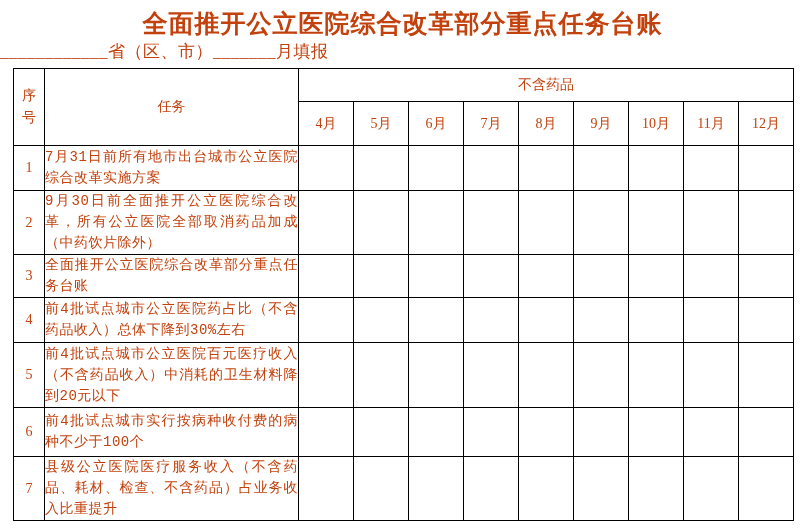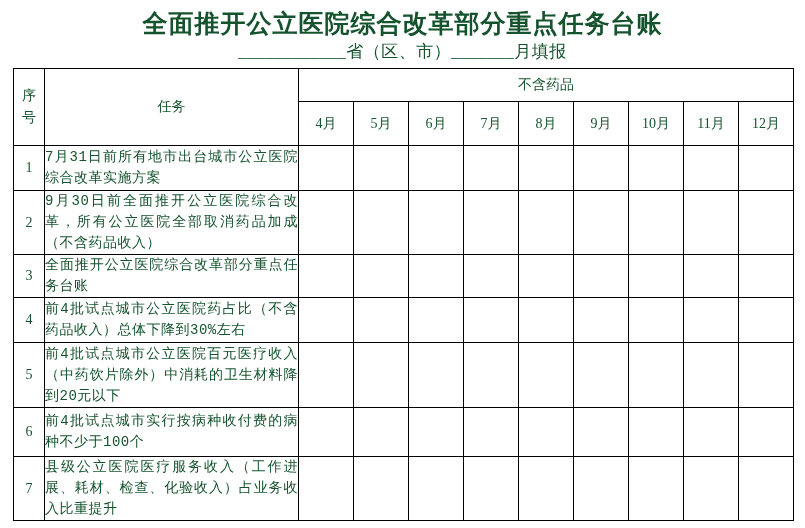--- a/index.html
+++ b/index.html
@@ -5,36 +5,36 @@
   html, body {
     margin: 0;
     padding: 0;
     background: #ffffff;
   }
   .page {
     position: relative;
     width: 805px;
     height: 528px;
     background: #ffffff;
-    color: #14532d;
+    color: #c2410c;
     font-family: "Liberation Serif", "DejaVu Serif", serif;
     overflow: hidden;
   }
   .doc-title {
     margin: 0;
     padding-top: 9px;
     text-align: center;
     font-size: 25px;
     font-weight: bold;
     letter-spacing: 1px;
     line-height: 30px;
   }
   .doc-subtitle {
     margin-top: 2px;
-    text-align: center;
+    text-align: left;
     font-size: 17px;
     line-height: 22px;
     letter-spacing: 0.5px;
     white-space: nowrap;
   }
   table.ledger {
     position: absolute;
     left: 13px;
     top: 68px;
     width: 780px;
@@ -130,21 +130,21 @@
         <td class="cell-progress"></td>
         <td class="cell-progress"></td>
         <td class="cell-progress"></td>
         <td class="cell-progress"></td>
         <td class="cell-progress"></td>
         <td class="cell-progress"></td>
         <td class="cell-progress"></td>
       </tr>
       <tr class="r2">
         <td class="cell-no">2</td>
-        <td class="cell-task">9月30日前全面推开公立医院综合改革，所有公立医院全部取消药品加成（不含药品收入）</td>
+        <td class="cell-task">9月30日前全面推开公立医院综合改革，所有公立医院全部取消药品加成（中药饮片除外）</td>
         <td class="cell-progress"></td>
         <td class="cell-progress"></td>
         <td class="cell-progress"></td>
         <td class="cell-progress"></td>
         <td class="cell-progress"></td>
         <td class="cell-progress"></td>
         <td class="cell-progress"></td>
         <td class="cell-progress"></td>
         <td class="cell-progress"></td>
       </tr>
@@ -169,21 +169,21 @@
         <td class="cell-progress"></td>
         <td class="cell-progress"></td>
         <td class="cell-progress"></td>
         <td class="cell-progress"></td>
         <td class="cell-progress"></td>
         <td class="cell-progress"></td>
         <td class="cell-progress"></td>
       </tr>
       <tr class="r5">
         <td class="cell-no">5</td>
-        <td class="cell-task">前4批试点城市公立医院百元医疗收入（中药饮片除外）中消耗的卫生材料降到20元以下</td>
+        <td class="cell-task">前4批试点城市公立医院百元医疗收入（不含药品收入）中消耗的卫生材料降到20元以下</td>
         <td class="cell-progress"></td>
         <td class="cell-progress"></td>
         <td class="cell-progress"></td>
         <td class="cell-progress"></td>
         <td class="cell-progress"></td>
         <td class="cell-progress"></td>
         <td class="cell-progress"></td>
         <td class="cell-progress"></td>
         <td class="cell-progress"></td>
       </tr>
@@ -195,21 +195,21 @@
         <td class="cell-progress"></td>
         <td class="cell-progress"></td>
         <td class="cell-progress"></td>
         <td class="cell-progress"></td>
         <td class="cell-progress"></td>
         <td class="cell-progress"></td>
         <td class="cell-progress"></td>
       </tr>
       <tr class="r7">
         <td class="cell-no">7</td>
-        <td class="cell-task">县级公立医院医疗服务收入（工作进展、耗材、检查、化验收入）占业务收入比重提升</td>
+        <td class="cell-task">县级公立医院医疗服务收入（不含药品、耗材、检查、不含药品）占业务收入比重提升</td>
         <td class="cell-progress"></td>
         <td class="cell-progress"></td>
         <td class="cell-progress"></td>
         <td class="cell-progress"></td>
         <td class="cell-progress"></td>
         <td class="cell-progress"></td>
         <td class="cell-progress"></td>
         <td class="cell-progress"></td>
         <td class="cell-progress"></td>
       </tr>

